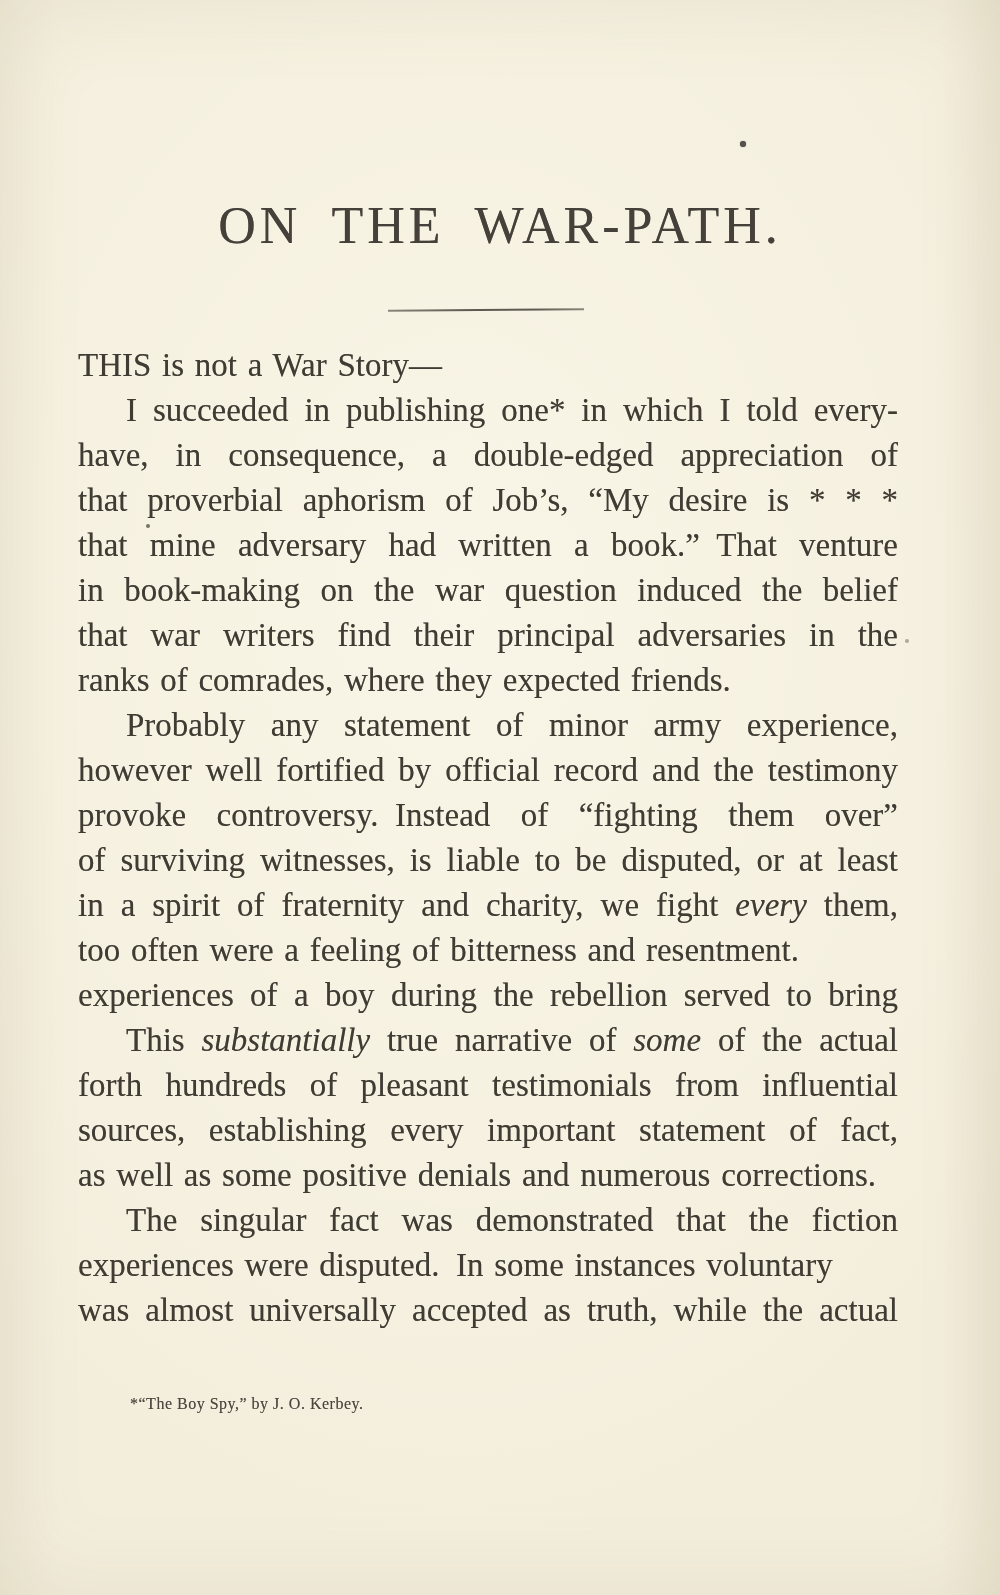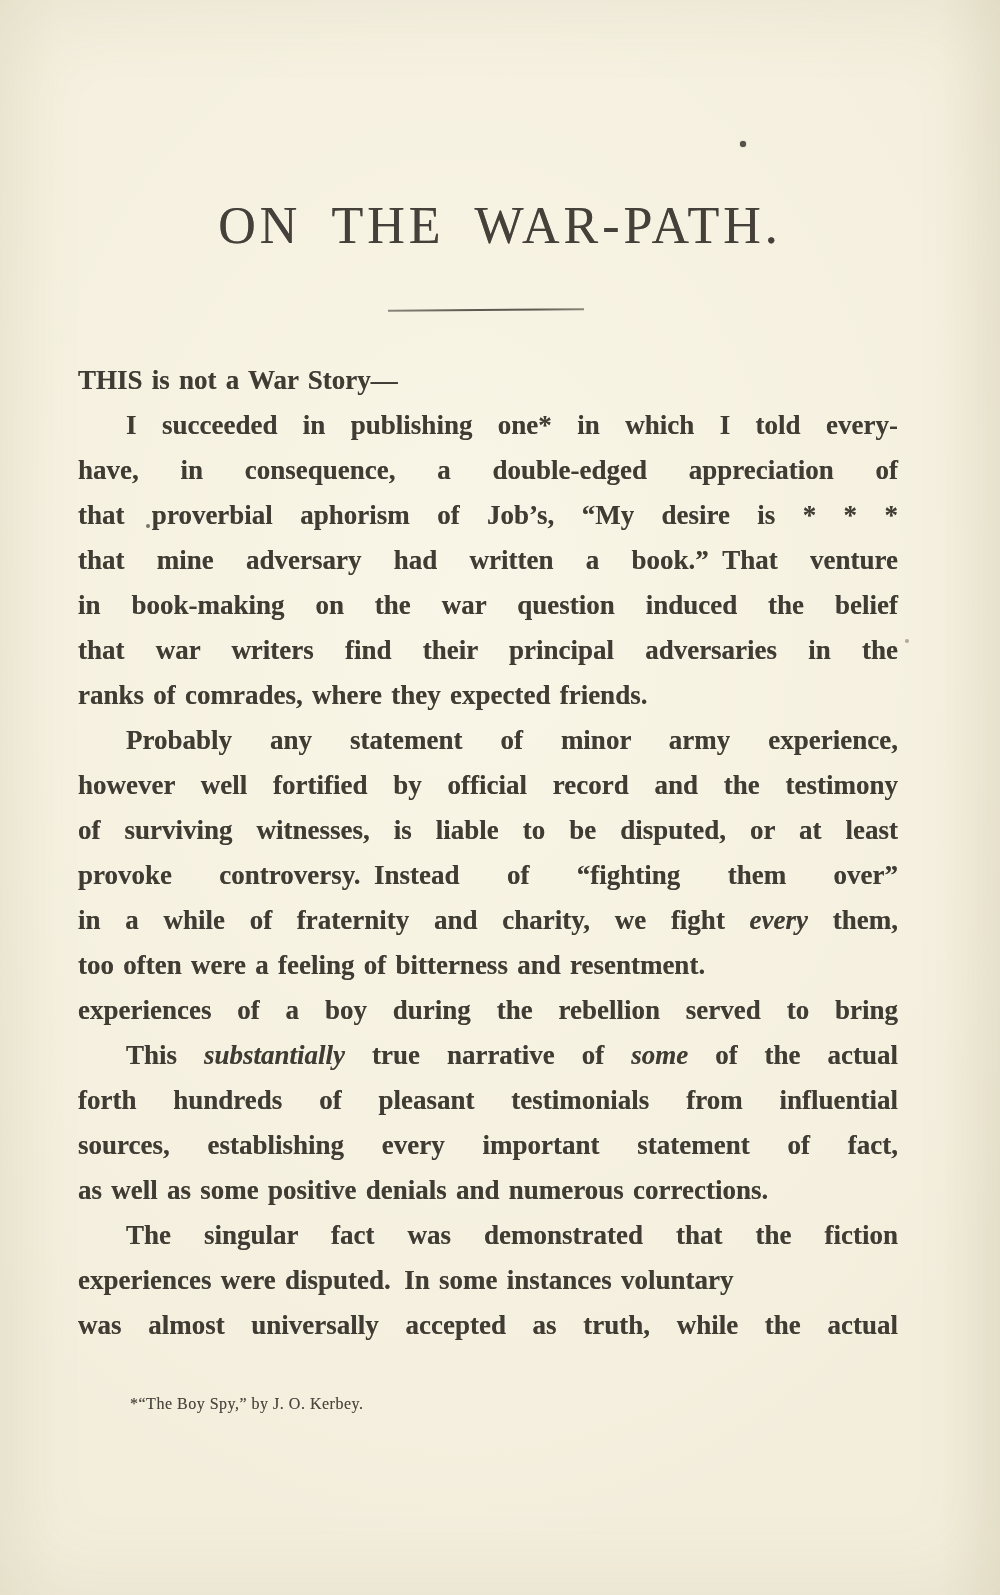--- a/index.html
+++ b/index.html
@@ -37,28 +37,27 @@
     position: absolute;
     top: 309px;
     left: 388px;
     width: 196px;
     height: 2px;
     background: linear-gradient(to right, #8a867b, #5d5a51 40%, #5d5a51 75%, #8a867b);
     transform: rotate(-0.4deg);
   }
   .body-text {
     position: absolute;
-    top: 358px;
+    top: 343px;
     left: 78px;
     width: 820px;
-    font-size: 27px;
+    font-size: 33px;
     line-height: 45px;
     word-spacing: 2.5px;
     text-shadow: 0 0 0.5px rgba(64,60,52,0.5);
-    font-weight: bold;
   }
   .line {
     text-align: justify;
     text-align-last: justify;
     height: 45px;
     white-space: normal;
   }
   .line.last {
     text-align-last: left;
   }
@@ -120,23 +119,23 @@
       <div class="line last"><span>THIS is not a War Story—</span></div>
       <div class="line first"><span>I succeeded in publishing one* in which I told every-</span></div>
       <div class="line"><span>have, in consequence, a double-edged appreciation of</span></div>
       <div class="line"><span>that proverbial aphorism of Job’s, “My desire is * * *</span></div>
       <div class="line"><span>that mine adversary had written a book.” That venture</span></div>
       <div class="line"><span>in book-making on the war question induced the belief</span></div>
       <div class="line"><span>that war writers find their principal adversaries in the</span></div>
       <div class="line last"><span>ranks of comrades, where they expected friends.</span></div>
       <div class="line first"><span>Probably any statement of minor army experience,</span></div>
       <div class="line"><span>however well fortified by official record and the testimony</span></div>
+      <div class="line"><span>provoke controversy. Instead of “fighting them over”</span></div>
       <div class="line"><span>of surviving witnesses, is liable to be disputed, or at least</span></div>
-      <div class="line"><span>provoke controversy. Instead of “fighting them over”</span></div>
-      <div class="line"><span>in a while of fraternity and charity, we fight </span><span class="it">every</span><span> them,</span></div>
+      <div class="line"><span>in a spirit of fraternity and charity, we fight </span><span class="it">every</span><span> them,</span></div>
       <div class="line last"><span>too often were a feeling of bitterness and resentment.</span></div>
       <div class="line"><span>experiences of a boy during the rebellion served to bring</span></div>
       <div class="line first"><span>This </span><span class="it">substantially</span><span> true narrative of </span><span class="it">some</span><span> of the actual</span></div>
       <div class="line"><span>forth hundreds of pleasant testimonials from influential</span></div>
       <div class="line"><span>sources, establishing every important statement of fact,</span></div>
       <div class="line last"><span>as well as some positive denials and numerous corrections.</span></div>
       <div class="line first"><span>The singular fact was demonstrated that the fiction</span></div>
       <div class="line last"><span>experiences were disputed. In some instances voluntary</span></div>
       <div class="line"><span>was almost universally accepted as truth, while the actual</span></div>
     </div>

